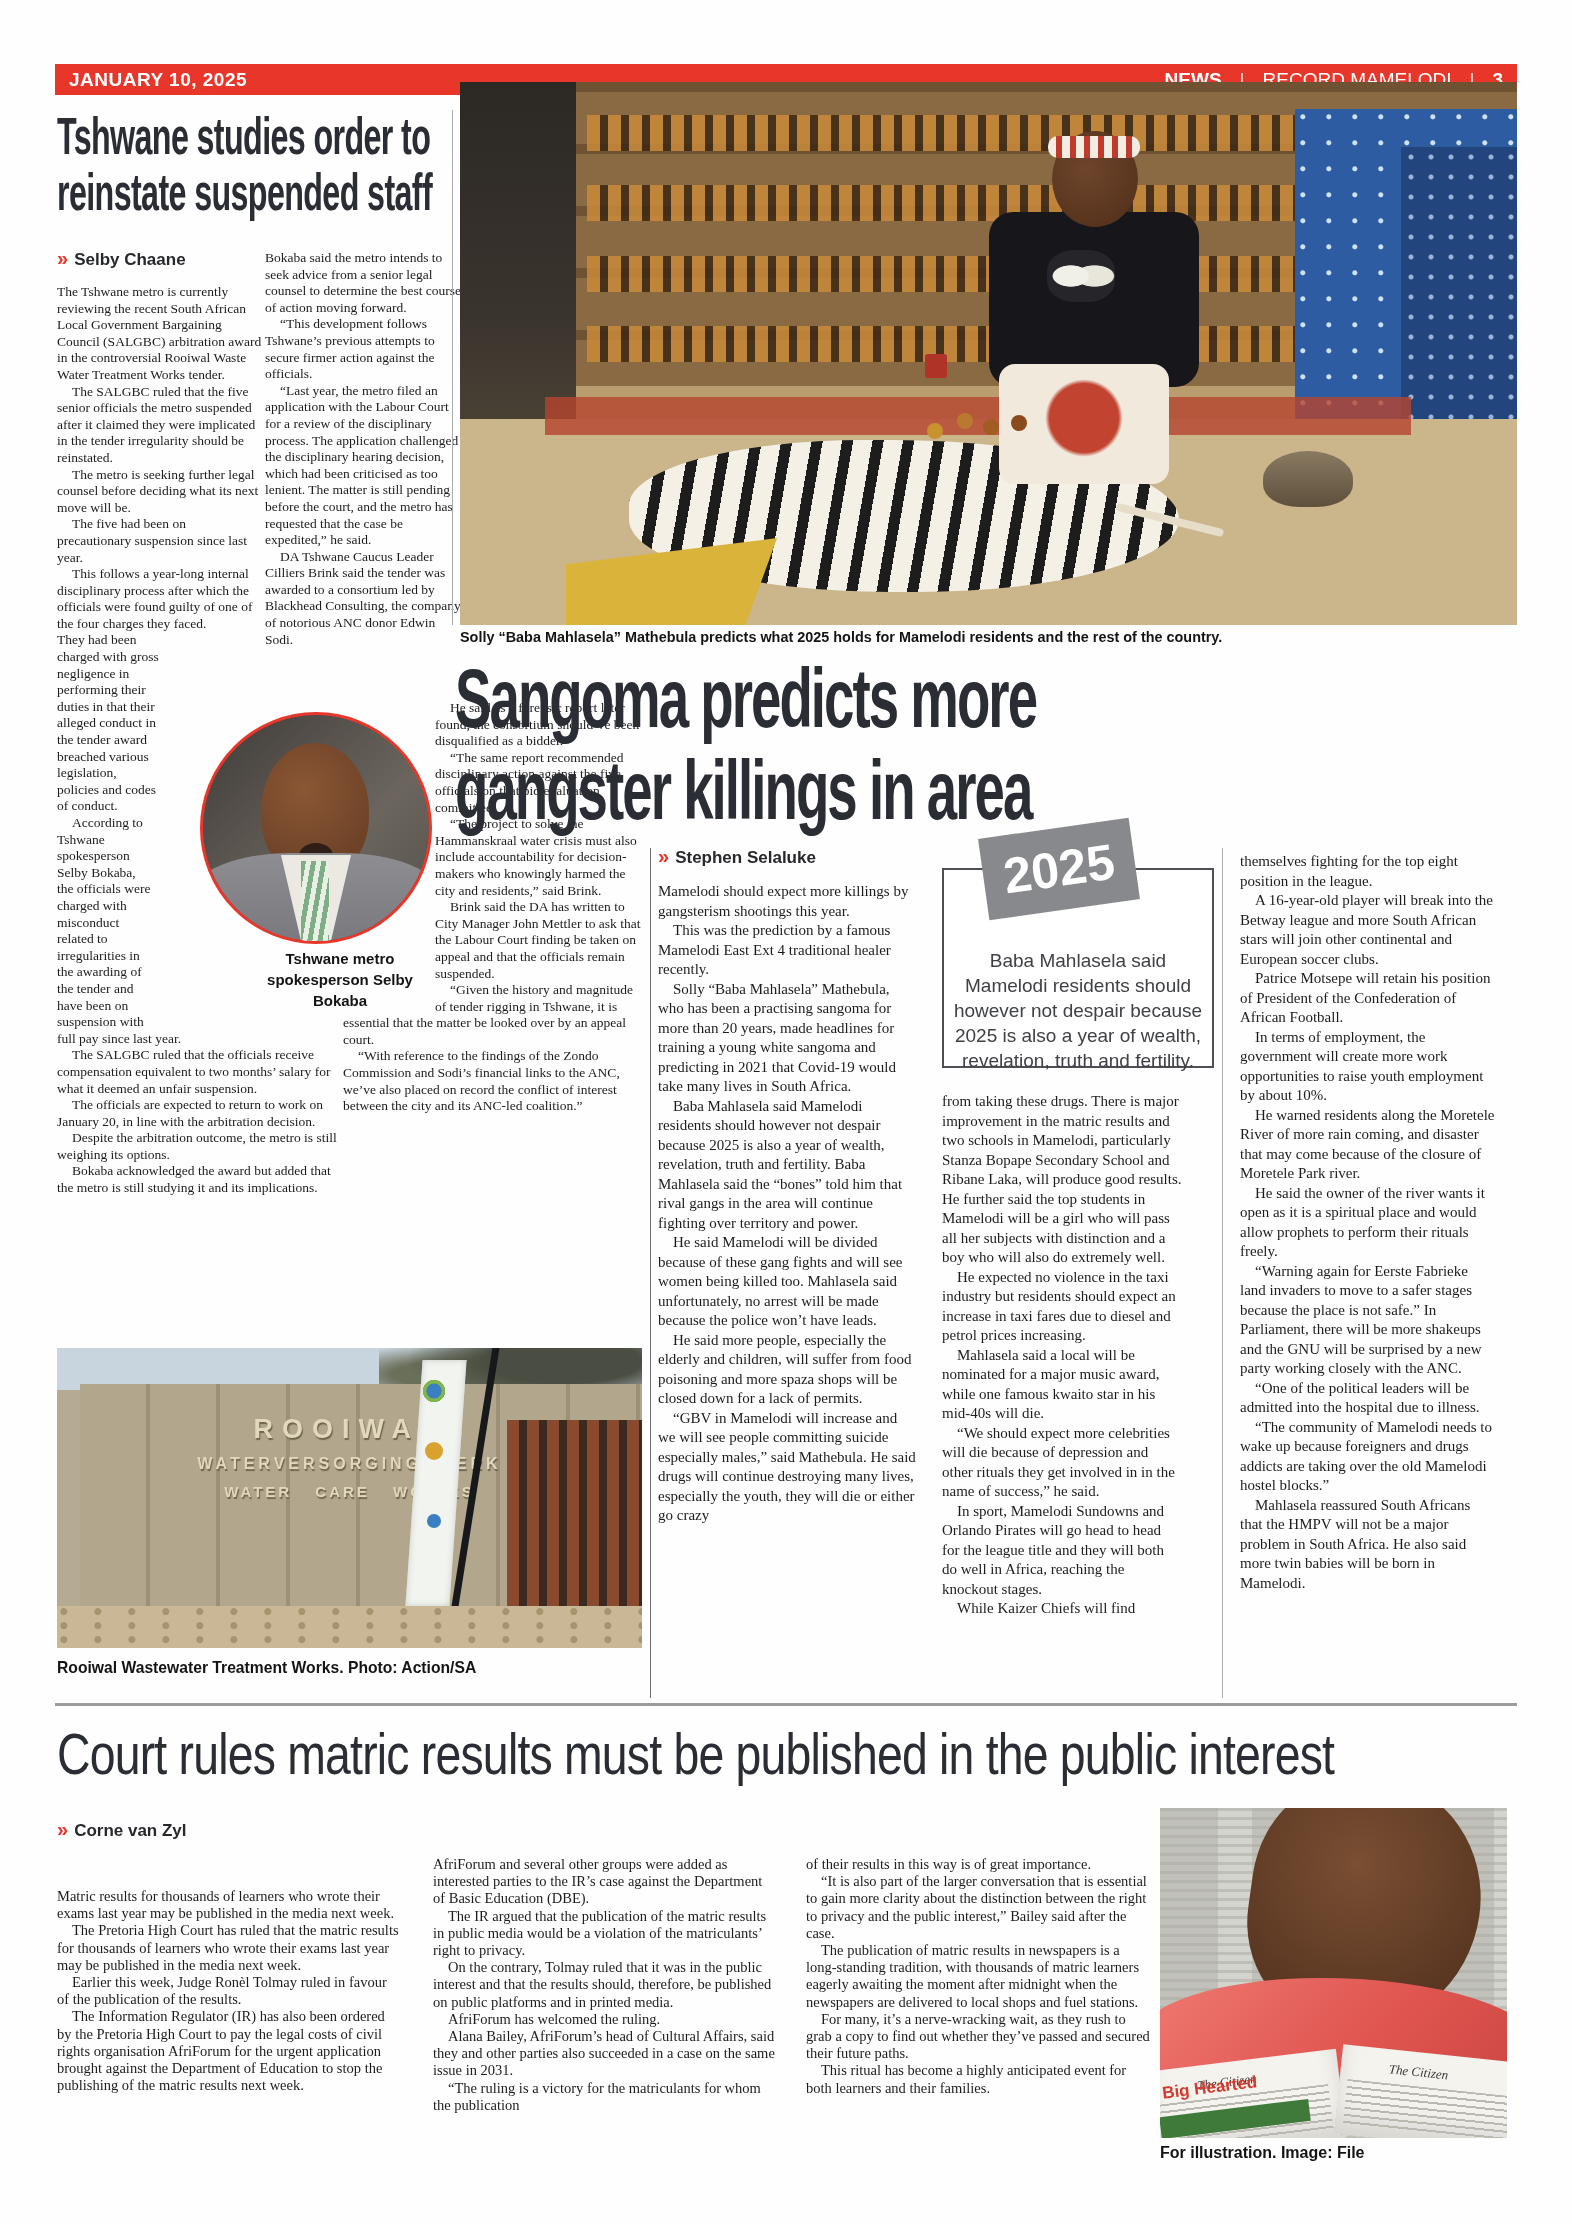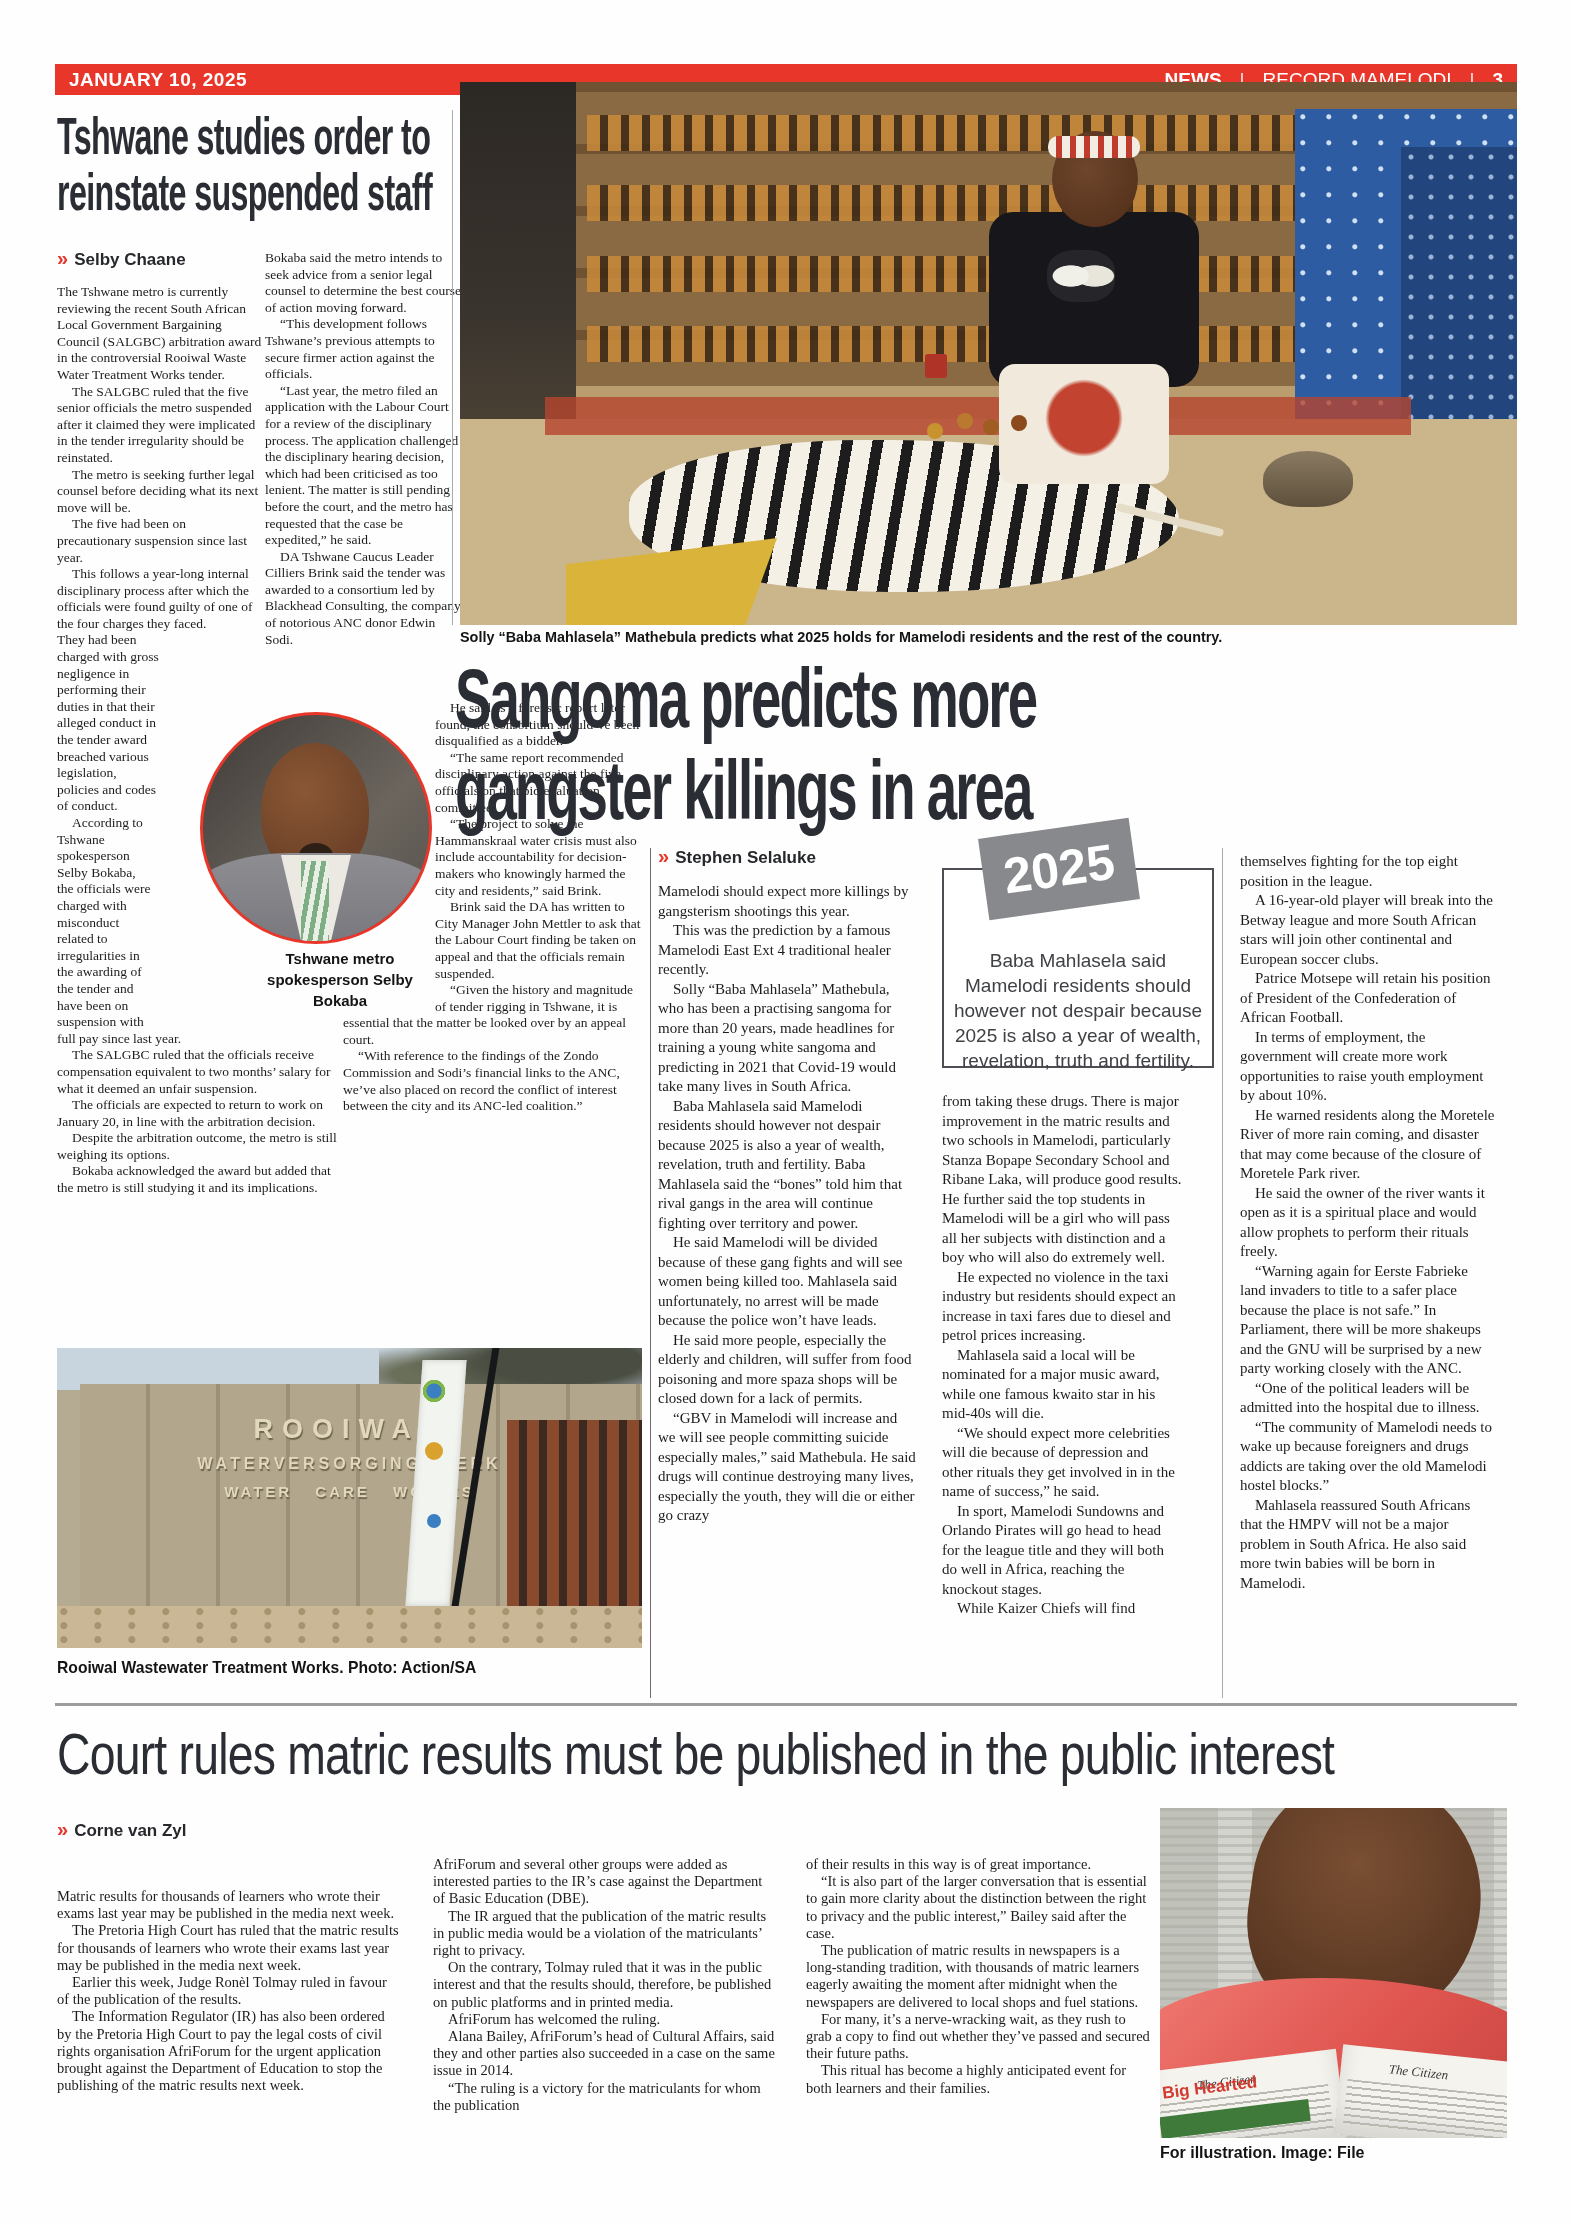--- a/index.html
+++ b/index.html
@@ -278,21 +278,21 @@
       <p>In sport, Mamelodi Sundowns and Orlando Pirates will go head to head for the league title and they will both do well in Africa, reaching the knockout stages.</p>
       <p>While Kaizer Chiefs will find</p>
     </div>
   <div class="abs cols s-body" style="left:1240px;top:852px;width:255px;">
       <p>themselves fighting for the top eight position in the league.</p>
       <p>A 16-year-old player will break into the Betway league and more South African stars will join other continental and European soccer clubs.</p>
       <p>Patrice Motsepe will retain his position of President of the Confederation of African Football.</p>
       <p>In terms of employment, the government will create more work opportunities to raise youth employment by about 10%.</p>
       <p>He warned residents along the Moretele River of more rain coming, and disaster that may come because of the closure of Moretele Park river.</p>
       <p>He said the owner of the river wants it open as it is a spiritual place and would allow prophets to perform their rituals freely.</p>
-      <p>“Warning again for Eerste Fabrieke land invaders to title to a safer place because the place is not safe.” In Parliament, there will be more shakeups and the GNU will be surprised by a new party working closely with the ANC.</p>
+      <p>“Warning again for Eerste Fabrieke land invaders to move to a safer stages because the place is not safe.” In Parliament, there will be more shakeups and the GNU will be surprised by a new party working closely with the ANC.</p>
       <p>“One of the political leaders will be admitted into the hospital due to illness.</p>
       <p>“The community of Mamelodi needs to wake up because foreigners and drugs addicts are taking over the old Mamelodi hostel blocks.”</p>
       <p>Mahlasela reassured South Africans that the HMPV will not be a major problem in South Africa. He also said more twin babies will be born in Mamelodi.</p>
     </div>
 
   <div class="abs photo2">
     <div class="roo-sky"></div>
     <div class="roo-tree"></div>
     <div class="roo-wall"></div>
     <div class="roo-sign">
@@ -323,21 +323,21 @@
       <p>Matric results for thousands of learners who wrote their exams last year may be published in the media next week.</p>
       <p>The Pretoria High Court has ruled that the matric results for thousands of learners who wrote their exams last year may be published in the media next week.</p>
       <p>Earlier this week, Judge Ronèl Tolmay ruled in favour of the publication of the results.</p>
       <p>The Information Regulator (IR) has also been ordered by the Pretoria High Court to pay the legal costs of civil rights organisation AfriForum for the urgent application brought against the Department of Education to stop the publishing of the matric results next week.</p>
     </div>
   <div class="abs cols m-body" style="left:433px;top:1856px;width:345px;">
       <p>AfriForum and several other groups were added as interested parties to the IR’s case against the Department of Basic Education (DBE).</p>
       <p>The IR argued that the publication of the matric results in public media would be a violation of the matriculants’ right to privacy.</p>
       <p>On the contrary, Tolmay ruled that it was in the public interest and that the results should, therefore, be published on public platforms and in printed media.</p>
       <p>AfriForum has welcomed the ruling.</p>
-      <p>Alana Bailey, AfriForum’s head of Cultural Affairs, said they and other parties also succeeded in a case on the same issue in 2014.</p>
+      <p>Alana Bailey, AfriForum’s head of Cultural Affairs, said they and other parties also succeeded in a case on the same issue in 2031.</p>
       <p>“The ruling is a victory for the matriculants for whom the publication</p>
     </div>
   <div class="abs cols m-body" style="left:806px;top:1856px;width:345px;">
       <p>of their results in this way is of great importance.</p>
       <p>“It is also part of the larger conversation that is essential to gain more clarity about the distinction between the right to privacy and the public interest,” Bailey said after the case.</p>
       <p>The publication of matric results in newspapers is a long-standing tradition, with thousands of matric learners eagerly awaiting the moment after midnight when the newspapers are delivered to local shops and fuel stations.</p>
       <p>For many, it’s a nerve-wracking wait, as they rush to grab a copy to find out whether they’ve passed and secured their future paths.</p>
       <p>This ritual has become a highly anticipated event for both learners and their families.</p>
     </div>
 

